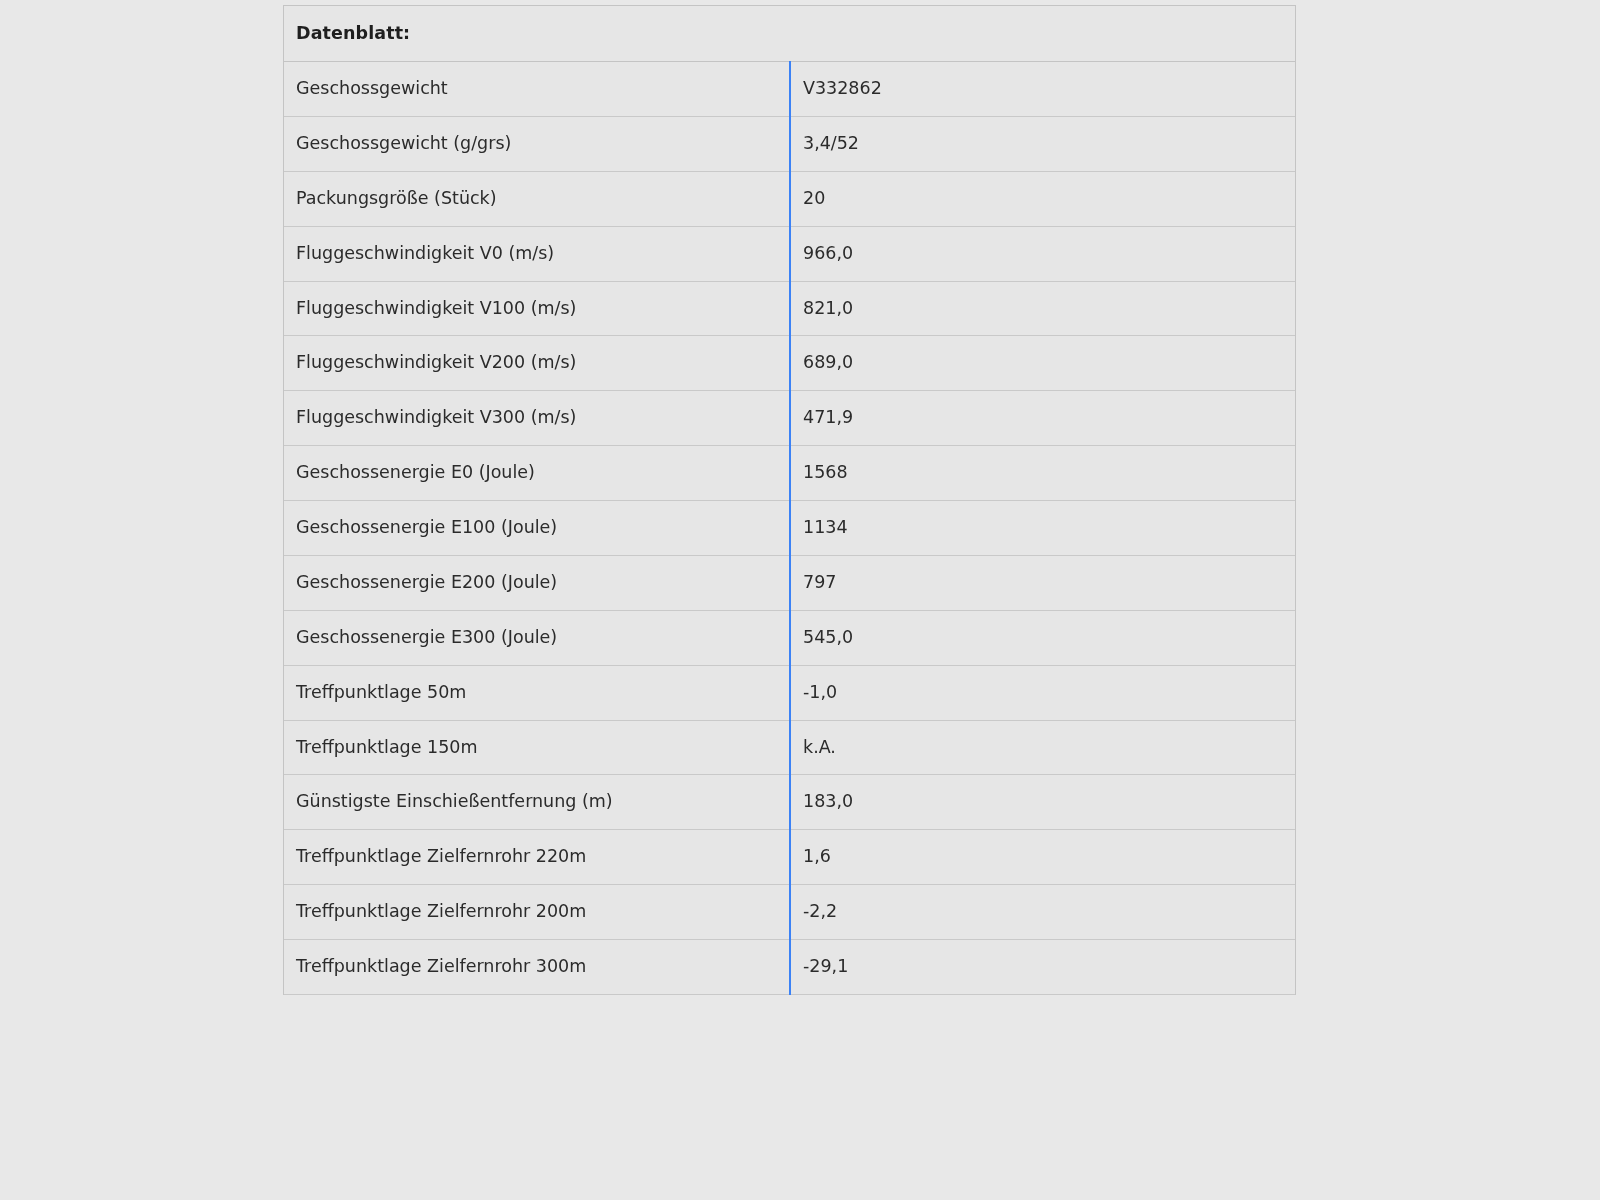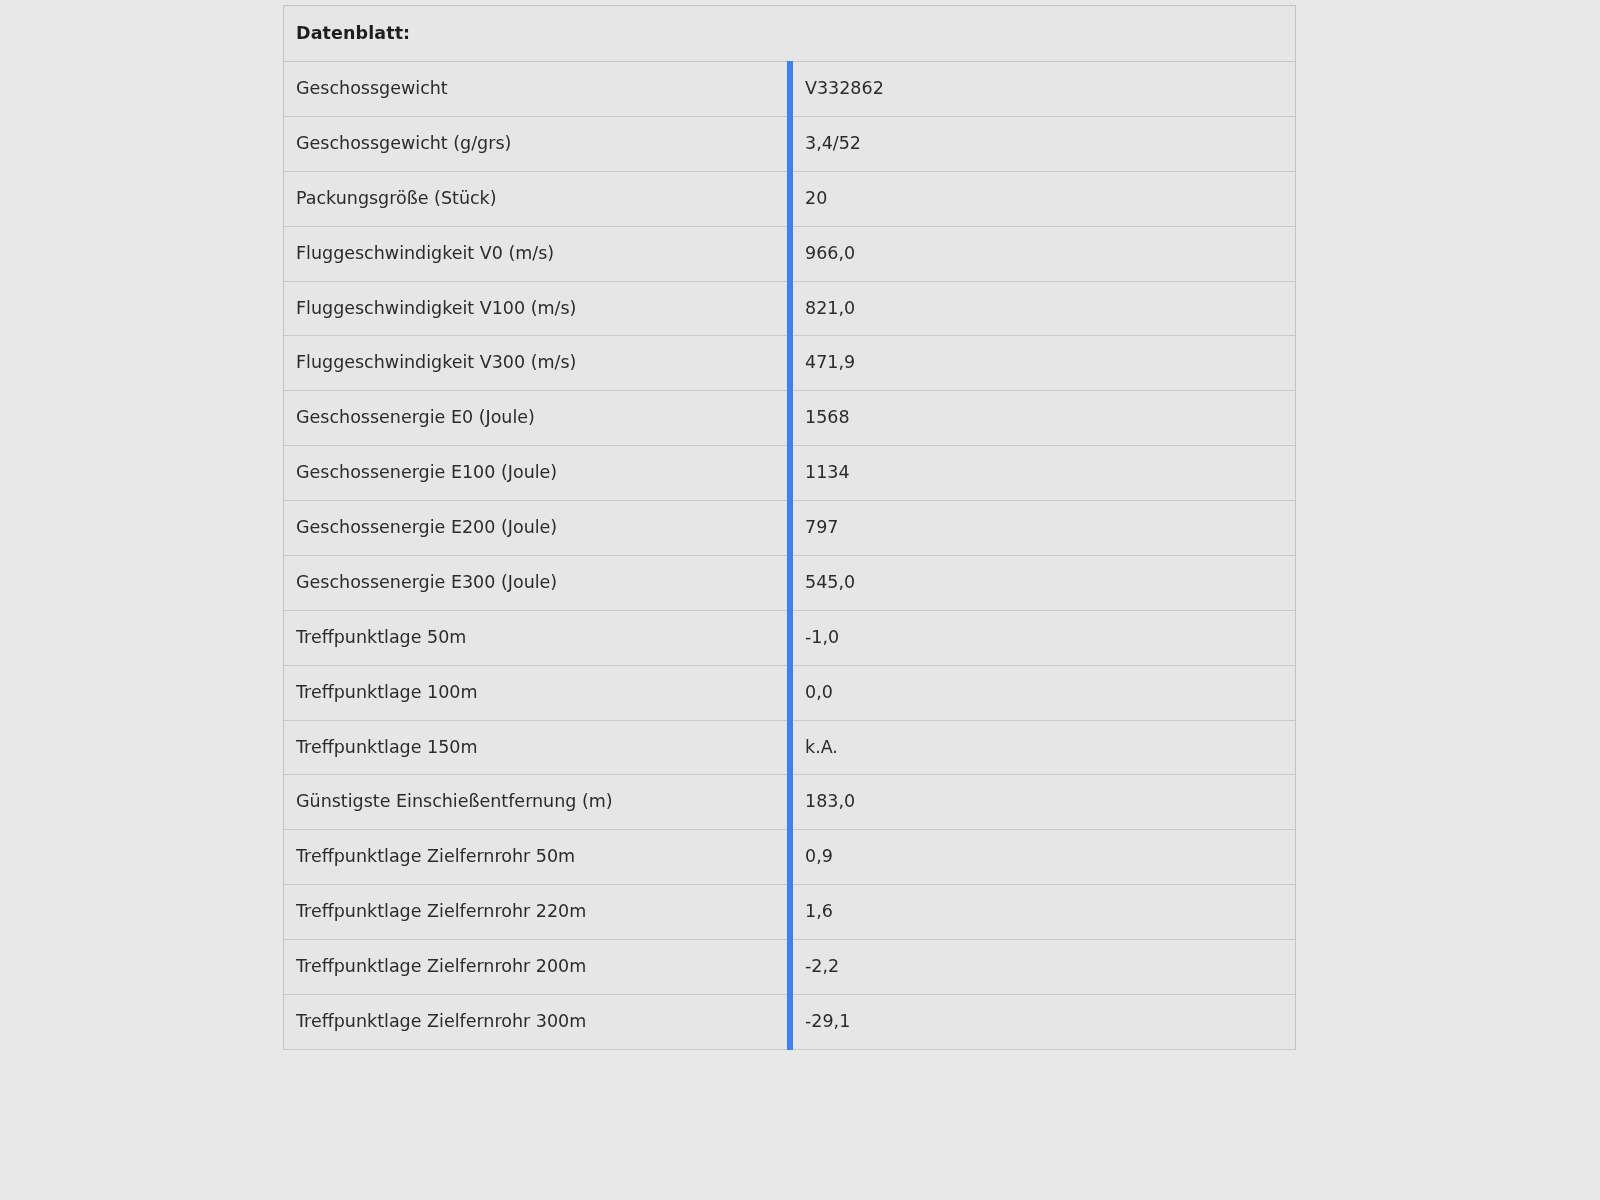--- a/index.html
+++ b/index.html
@@ -72,21 +72,21 @@
     line-height: 1.25;
     vertical-align: middle;
     white-space: nowrap;
     overflow: hidden;
     text-overflow: ellipsis;
     height: 52px;
     box-sizing: border-box;
   }
 
   tr.ds-row > td.ds-cell-value {
-    border-left: 6px solid #3b82f6;
+    border-left: 2px solid #3b82f6;
   }
 
   tr.ds-row:first-of-type > td {
     border-top: none;
   }
 </style>
 </head>
 <body>
 
 <div class="page">
@@ -118,20 +118,24 @@
           </tr>
           <tr class="ds-row">
             <td class="ds-cell-label">Fluggeschwindigkeit V0 (m/s)</td>
             <td class="ds-cell-value">966,0</td>
           </tr>
           <tr class="ds-row">
             <td class="ds-cell-label">Fluggeschwindigkeit V100 (m/s)</td>
             <td class="ds-cell-value">821,0</td>
           </tr>
           <tr class="ds-row">
+            <td class="ds-cell-label">Fluggeschwindigkeit V200 (m/s)</td>
+            <td class="ds-cell-value">689,0</td>
+          </tr>
+          <tr class="ds-row">
             <td class="ds-cell-label">Fluggeschwindigkeit V300 (m/s)</td>
             <td class="ds-cell-value">471,9</td>
           </tr>
           <tr class="ds-row">
             <td class="ds-cell-label">Geschossenergie E0 (Joule)</td>
             <td class="ds-cell-value">1568</td>
           </tr>
           <tr class="ds-row">
             <td class="ds-cell-label">Geschossenergie E100 (Joule)</td>
             <td class="ds-cell-value">1134</td>
@@ -142,34 +146,26 @@
           </tr>
           <tr class="ds-row">
             <td class="ds-cell-label">Geschossenergie E300 (Joule)</td>
             <td class="ds-cell-value">545,0</td>
           </tr>
           <tr class="ds-row">
             <td class="ds-cell-label">Treffpunktlage 50m</td>
             <td class="ds-cell-value">-1,0</td>
           </tr>
           <tr class="ds-row">
-            <td class="ds-cell-label">Treffpunktlage 100m</td>
-            <td class="ds-cell-value">0,0</td>
-          </tr>
-          <tr class="ds-row">
             <td class="ds-cell-label">Treffpunktlage 150m</td>
             <td class="ds-cell-value">k.A.</td>
           </tr>
           <tr class="ds-row">
             <td class="ds-cell-label">Günstigste Einschießentfernung (m)</td>
             <td class="ds-cell-value">183,0</td>
-          </tr>
-          <tr class="ds-row">
-            <td class="ds-cell-label">Treffpunktlage Zielfernrohr 50m</td>
-            <td class="ds-cell-value">0,9</td>
           </tr>
           <tr class="ds-row">
             <td class="ds-cell-label">Treffpunktlage Zielfernrohr 220m</td>
             <td class="ds-cell-value">1,6</td>
           </tr>
           <tr class="ds-row">
             <td class="ds-cell-label">Treffpunktlage Zielfernrohr 200m</td>
             <td class="ds-cell-value">-2,2</td>
           </tr>
           <tr class="ds-row">

